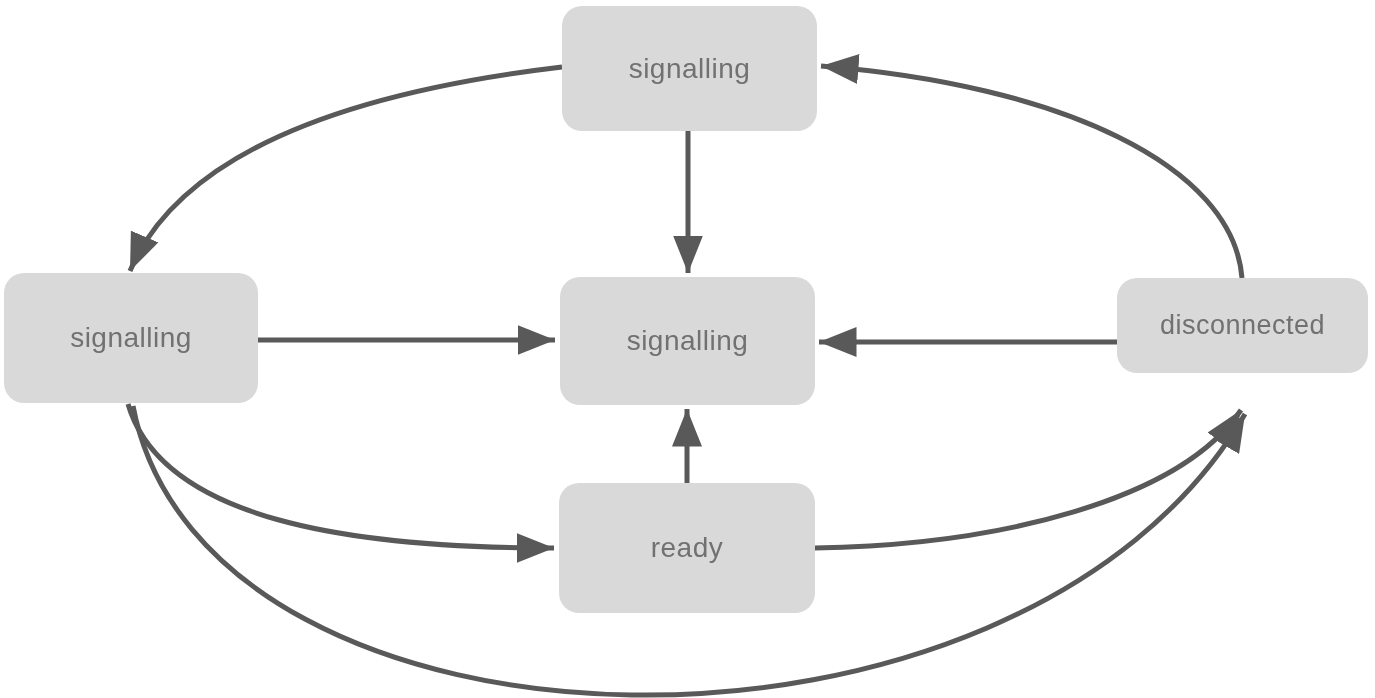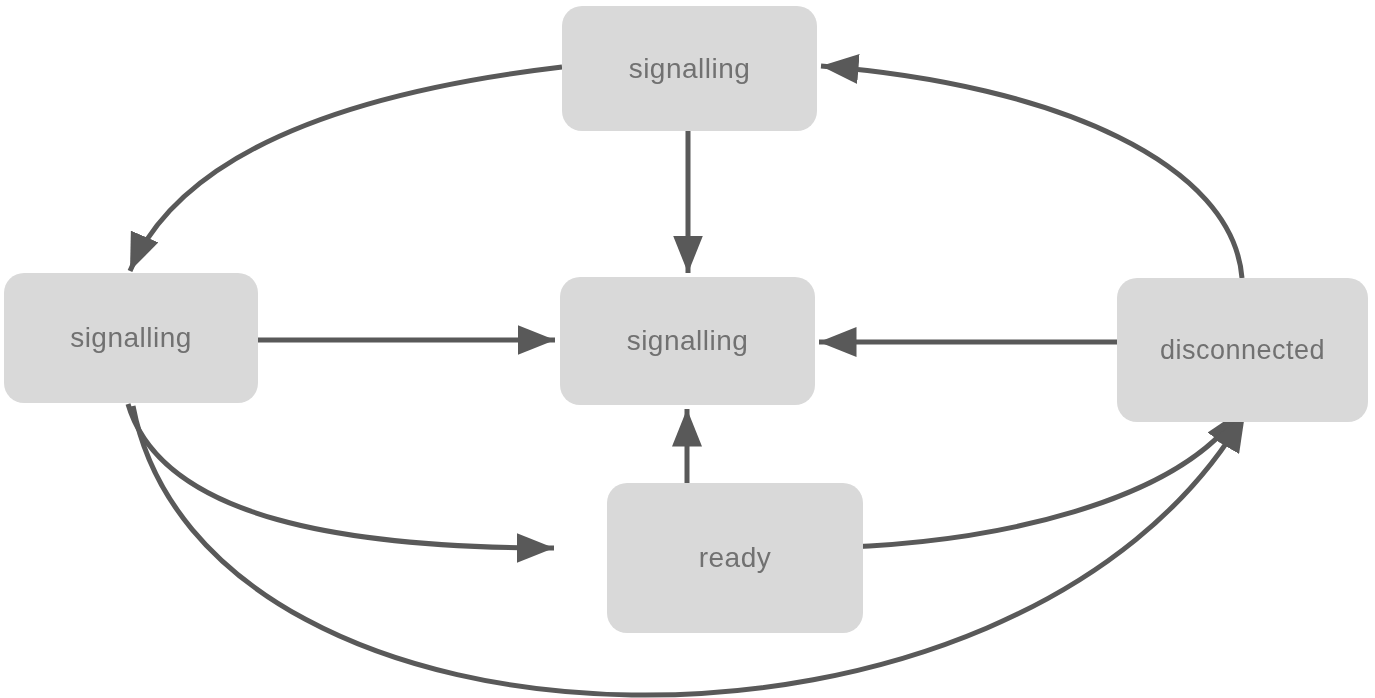--- a/index.html
+++ b/index.html
@@ -35,22 +35,22 @@
     align-items: center;
     justify-content: center;
     color: #717171;
     font-size: 28px;
     letter-spacing: 0.5px;
     user-select: none;
   }
   .node-signalling   { left: 562px;  top: 6px;   width: 255px; height: 125px; }
   .node-connecting   { left: 4px;    top: 273px; width: 254px; height: 130px; }
   .node-destroyed    { left: 560px;  top: 277px; width: 255px; height: 128px; }
-  .node-disconnected { left: 1117px; top: 278px; width: 251px; height: 144px; font-size: 27px; }
-  .node-ready        { left: 559px;  top: 483px; width: 256px; height: 150px; margin-left: 48px; }
+  .node-disconnected { left: 1117px; top: 278px; width: 251px; height: 95px; font-size: 27px; }
+  .node-ready        { left: 559px;  top: 483px; width: 256px; height: 130px; }
 </style>
 </head>
 <body>
 
 <div class="canvas">
 
   <svg class="edges-layer" width="1375" height="698" viewBox="0 0 1375 698" xmlns="http://www.w3.org/2000/svg">
     <defs>
       <marker id="arrowhead" markerUnits="strokeWidth" markerWidth="8" markerHeight="6" refX="7.5" refY="3" orient="auto">
         <path d="M0,0 L7.5,3 L0,6 Z" fill="#595959"></path>

